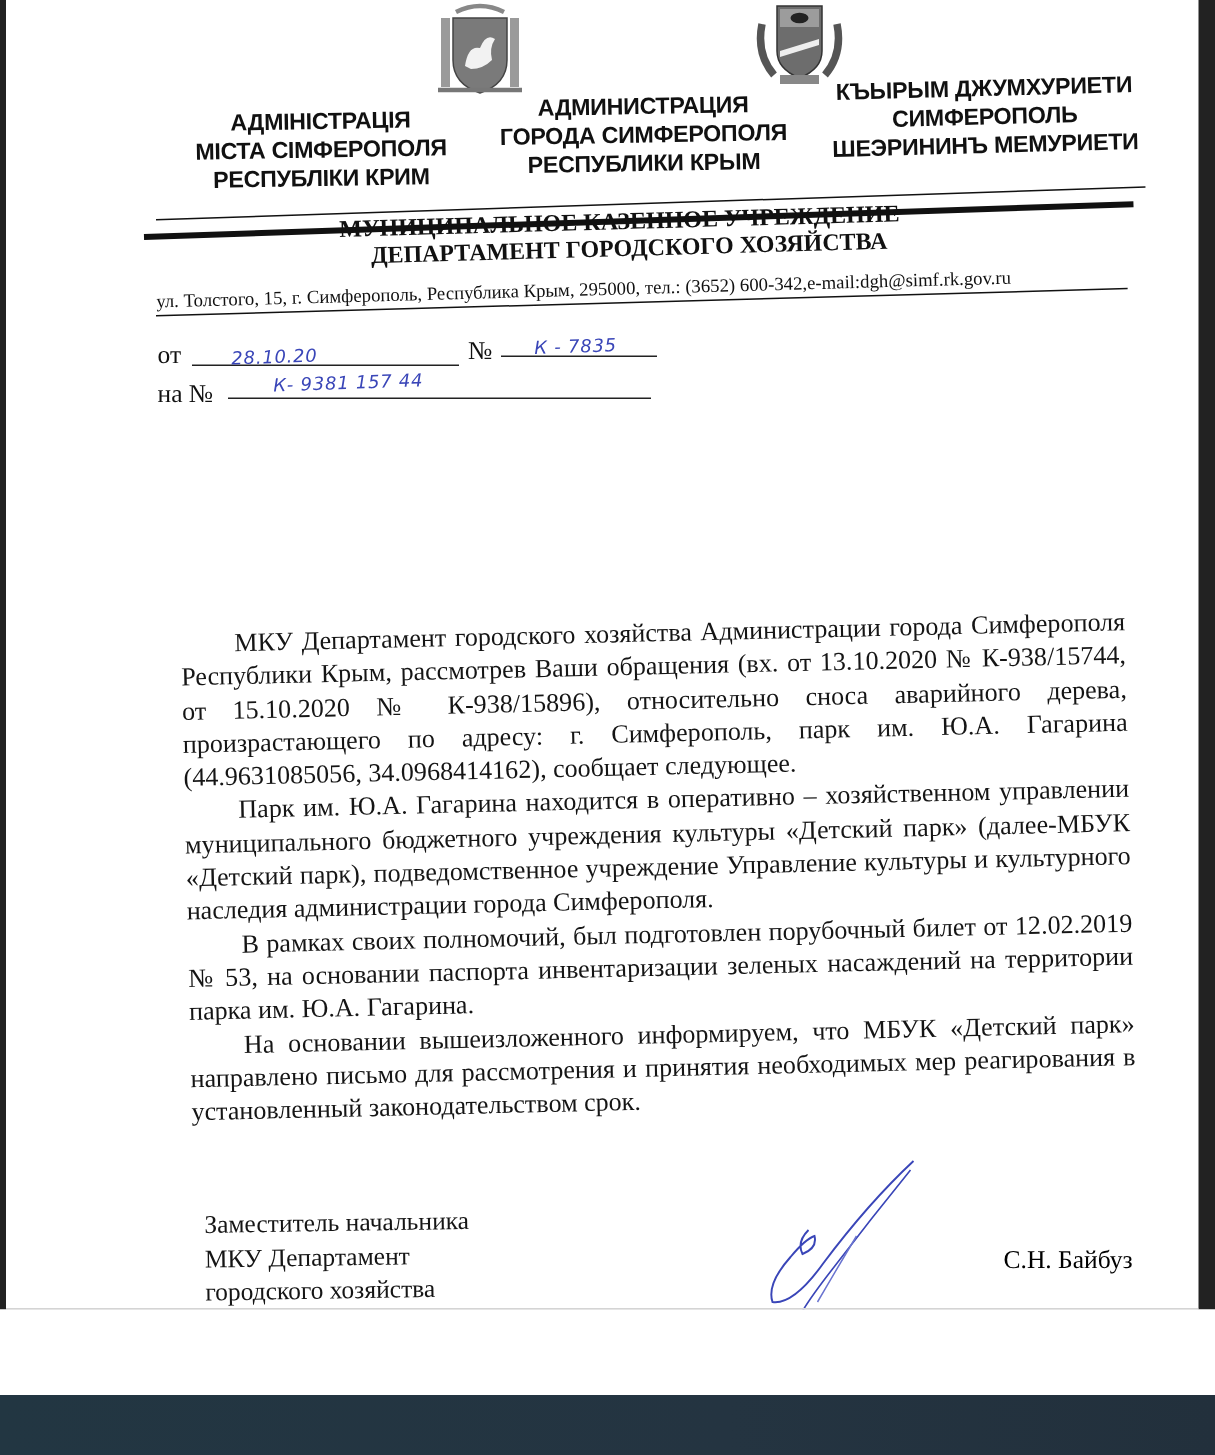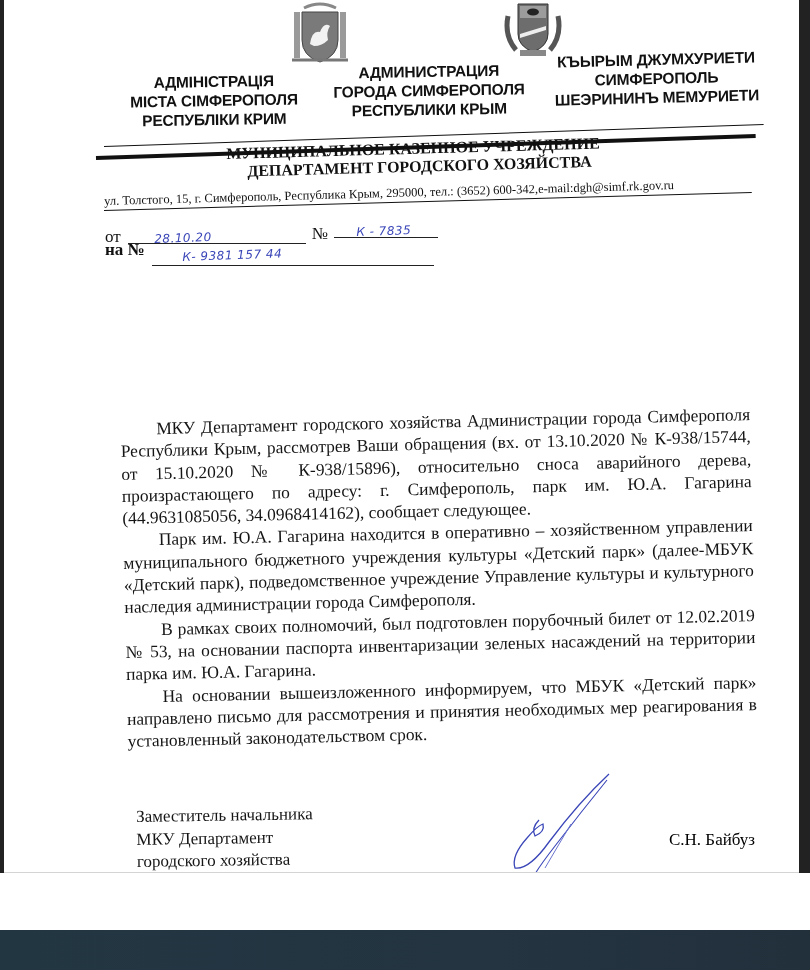--- a/index.html
+++ b/index.html
@@ -125,21 +125,21 @@
     <div class="rule" style="left:100px; top:210px; width:648px; height:1px; transform:rotate(-1.6deg);"></div>
 
     <span class="field-label" style="left:101px; top:216px;margin-top:11px;">от</span>
     <div class="field-line" style="left:124px; top:243px; width:178px;"></div>
     <span class="hand" style="left:150px; top:232px;">28.10.20</span>
 
     <span class="field-label" style="left:308px; top:224px;">№</span>
     <div class="field-line" style="left:330px; top:237px; width:104px;"></div>
     <span class="hand" style="left:352px; top:225px;">К - 7835</span>
 
-    <span class="field-label" style="left:101px; top:240px;font-weight:bold;">на №</span>
+    <span class="field-label" style="left:101px; top:253px;">на №</span>
     <div class="field-line" style="left:148px; top:265px; width:282px;"></div>
     <span class="hand" style="left:178px; top:250px;">К- 9381 157 44</span>
 
     <div class="body">
       <p>МКУ Департамент городского хозяйства Администрации города Симферополя Республики Крым, рассмотрев Ваши обращения (вх. от 13.10.2020 № К-938/15744, от 15.10.2020 № К-938/15896), относительно сноса аварийного дерева, произрастающего по адресу: г. Симферополь, парк им. Ю.А. Гагарина (44.9631085056, 34.0968414162), сообщает следующее.</p>
       <p>Парк им. Ю.А. Гагарина находится в оперативно – хозяйственном управлении муниципального бюджетного учреждения культуры «Детский парк» (далее-МБУК «Детский парк), подведомственное учреждение Управление культуры и культурного наследия администрации города Симферополя.</p>
       <p>В рамках своих полномочий, был подготовлен порубочный билет от 12.02.2019 № 53, на основании паспорта инвентаризации зеленых насаждений на территории парка им. Ю.А. Гагарина.</p>
       <p>На основании вышеизложенного информируем, что МБУК «Детский парк» направлено письмо для рассмотрения и принятия необходимых мер реагирования в установленный законодательством срок.</p>
     </div>
 

